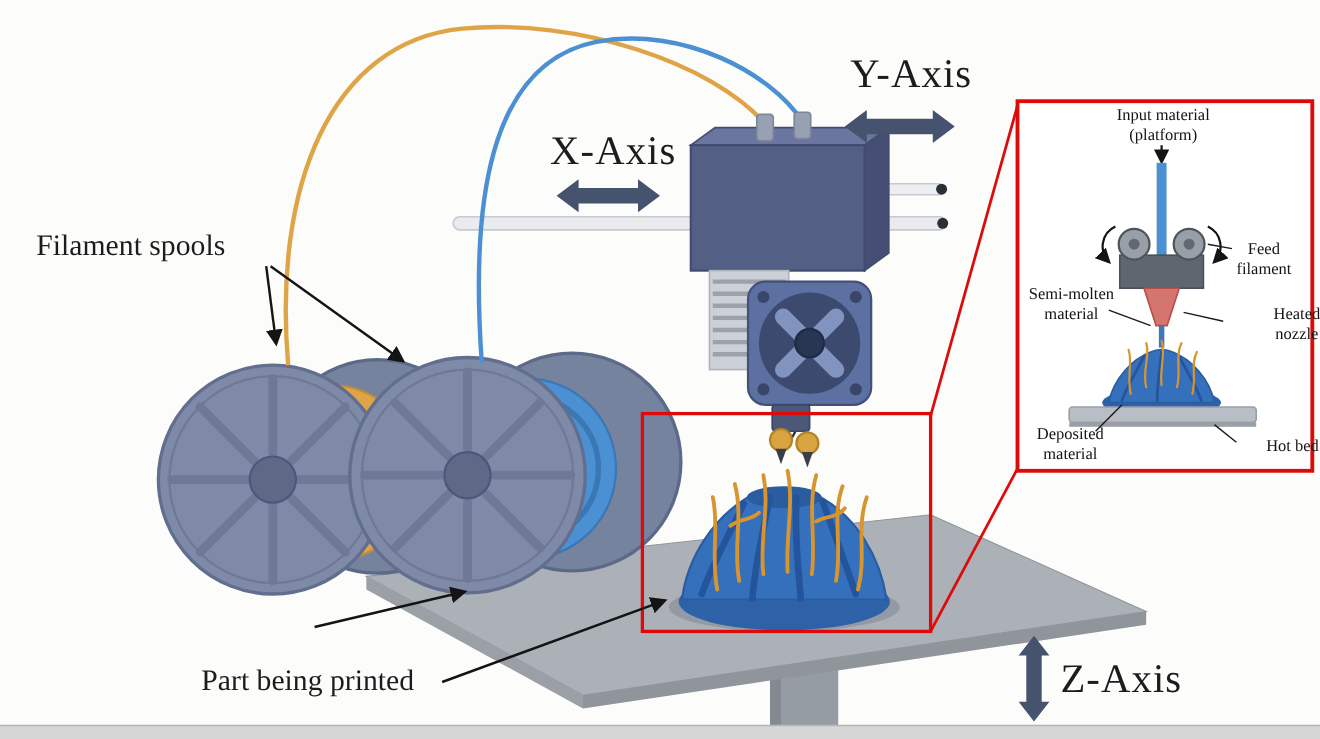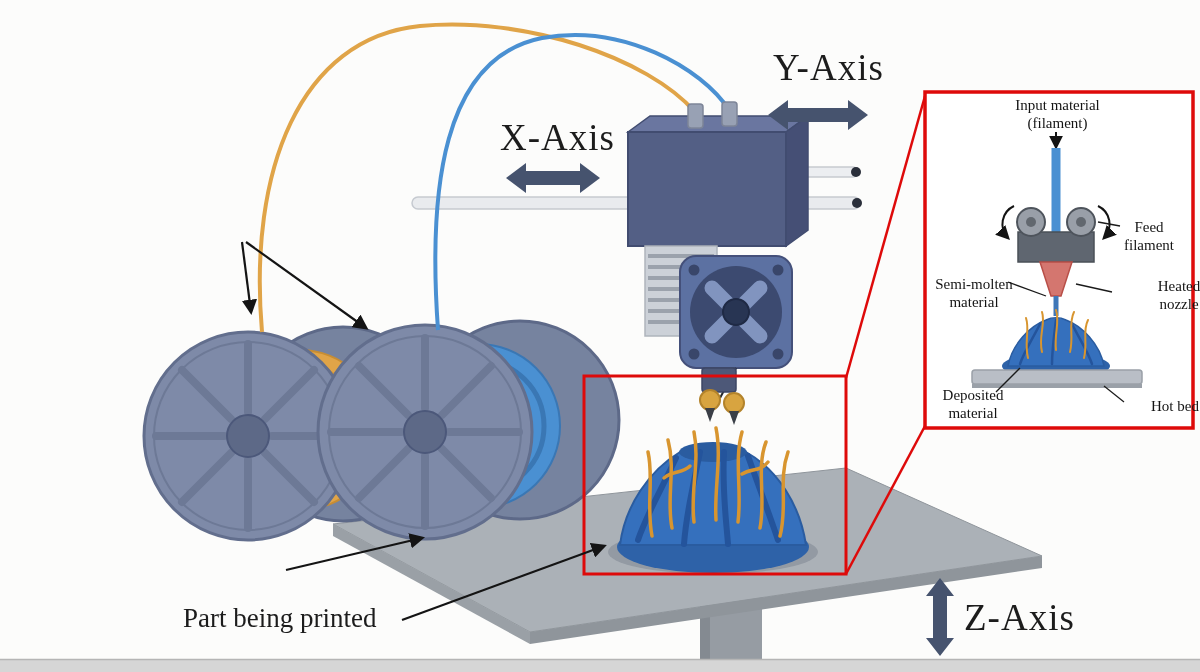--- a/index.html
+++ b/index.html
@@ -214,34 +214,35 @@
     <polygon points="506,178 526,163 526,171 580,171 580,163 600,178 580,193 580,185 526,185 526,193" fill="#46536e"></polygon>
     <polygon points="768,115 788,100 788,108 848,108 848,100 868,115 848,130 848,122 788,122 788,130" fill="#46536e"></polygon>
     <polygon points="940,578 954,596 947,596 947,638 954,638 940,656 926,638 933,638 933,596 926,596" fill="#46536e"></polygon>
 
     <g>
       <rect x="0" y="659" width="1200" height="13" fill="#d6d6d6"></rect>
       <line x1="0" y1="659.5" x2="1200" y2="659.5" stroke="#b5b5b5" stroke-width="1.5"></line>
     </g>
   </svg>
 
+  <div class="lbl lbl-main" style="left:33px;top:208px;">Filament spools</div>
   <div class="lbl lbl-axis" style="left:773px;top:46px;">Y-Axis</div>
   <div class="lbl lbl-axis" style="left:500px;top:116px;">X-Axis</div>
   <div class="lbl lbl-axis" style="left:964px;top:596px;font-family:Liberation Serif, serif;">Z-Axis</div>
   <div class="lbl lbl-main" style="left:183px;top:603px;">Part being printed</div>
 
   <div class="lbl lbl-inset" style="left:985px;top:97px;width:145px;">
     <span>Input material</span>
-    <span>(filament)</span>
+    <span>(platform)</span>
   </div>
   <div class="lbl lbl-inset" style="left:1118px;top:206px;width:62px;margin-top:13px;">
     <span>Feed</span>
     <span>filament</span>
   </div>
-  <div class="lbl lbl-inset" style="left:930px;top:276px;width:88px;">
+  <div class="lbl lbl-inset" style="left:930px;top:260px;width:88px;">
     <span>Semi-molten</span>
     <span>material</span>
   </div>
   <div class="lbl lbl-inset" style="left:1143px;top:278px;width:72px;">
     <span>Heated</span>
     <span>nozzle</span>
   </div>
   <div class="lbl lbl-inset" style="left:930px;top:387px;width:86px;">
     <span>Deposited</span>
     <span>material</span>

